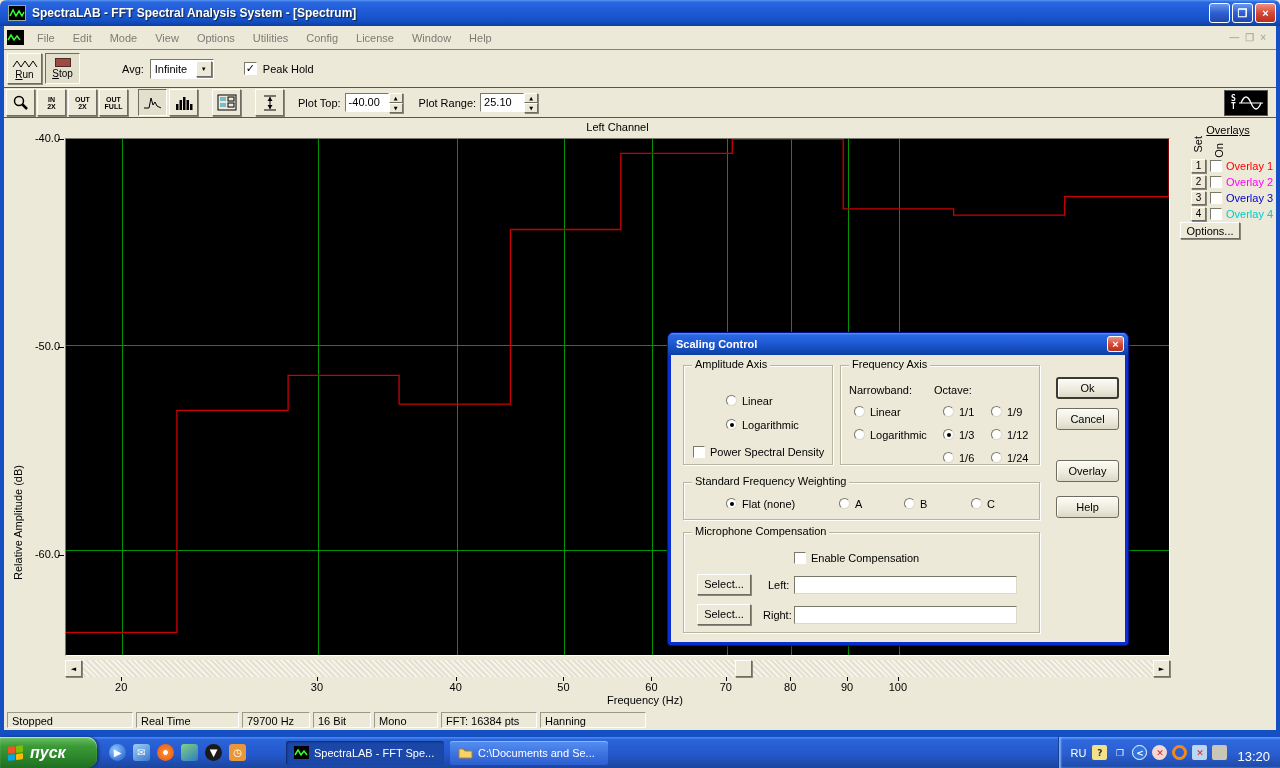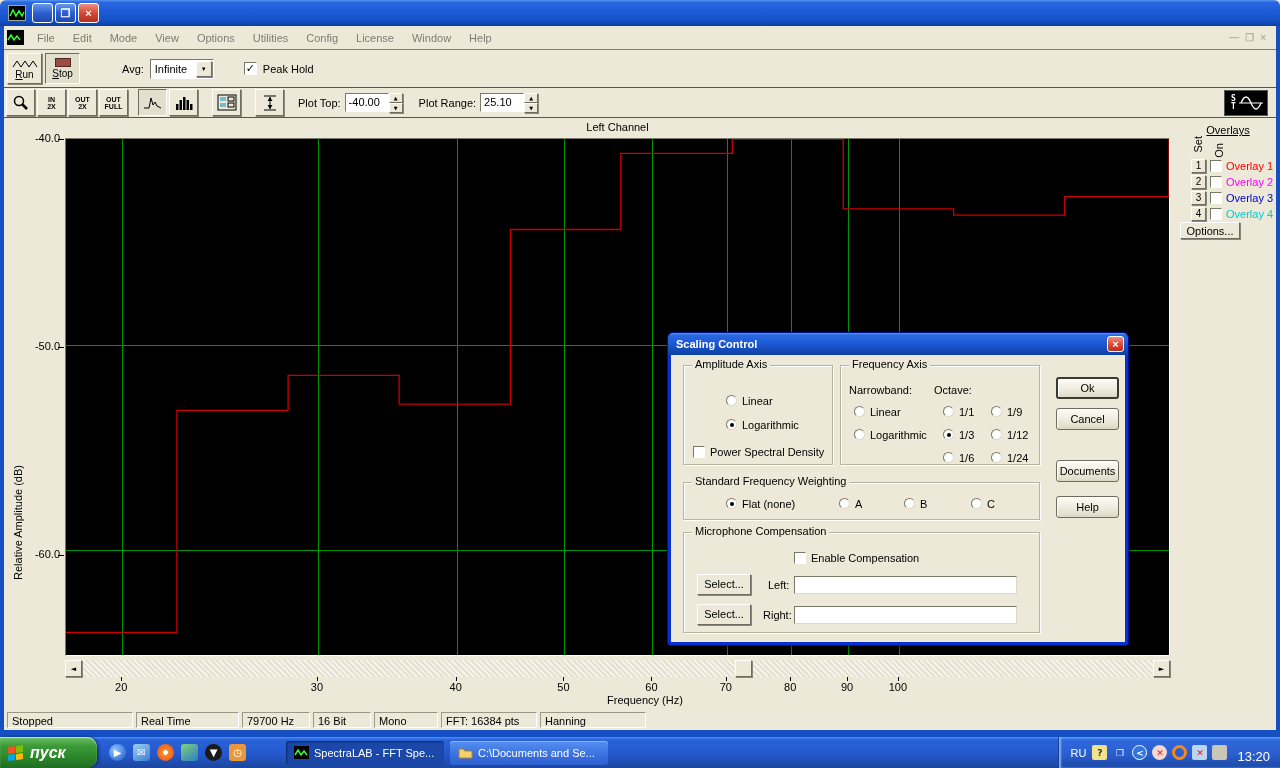--- a/index.html
+++ b/index.html
@@ -138,20 +138,21 @@
 <body>
 
 <div class="screen">
 
   <div class="titlebar">
     <div class="app-icon">
       <svg width="16" height="12">
           <polyline points="1,9 4,3 7,9 10,4 13,9 15,5" fill="none" stroke="#3f3" stroke-width="1.5"></polyline>
         </svg>
     </div>
+    <div class="title-text">SpectraLAB - FFT Spectral Analysis System - [Spectrum]</div>
     <div class="winbtn" style="line-height:26px;">_</div>
     <div class="winbtn">❐</div>
     <div class="winbtn close">×</div>
   </div>
 
   <div class="menubar">
     <div class="mdi-icon">
       <svg width="15" height="11">
           <polyline points="1,8 4,3 7,8 10,4 13,8" fill="none" stroke="#3f3" stroke-width="1.5"></polyline>
         </svg>
@@ -444,21 +445,21 @@
         </div>
       <div class="mini-btn btn3d" style="left:26px; top:241px;">Select...</div>
       <div class="dtext" style="left:97px; top:246px;">Left:</div>
       <div class="dlg-input" style="left:123px; top:243px; width:223px;"></div>
       <div class="mini-btn btn3d" style="left:26px; top:271px;">Select...</div>
       <div class="dtext" style="left:92px; top:276px;">Right:</div>
       <div class="dlg-input" style="left:123px; top:273px; width:223px;"></div>
 
       <div class="dlg-btn default" style="top:44px;">Ok</div>
       <div class="dlg-btn" style="top:75px;">Cancel</div>
-      <div class="dlg-btn" style="top:127px;">Documents</div>
+      <div class="dlg-btn" style="top:127px;">Overlay</div>
       <div class="dlg-btn" style="top:163px;">Help</div>
     </div>
   </div>
 
   <div class="statusbar">
       <div id="status-cells" style="display:flex;">
         <div class="status-cell" style="width: 126px;">Stopped</div>
         <div class="status-cell" style="width: 103px;">Real Time</div>
         <div class="status-cell" style="width: 68px;">79700 Hz</div>
         <div class="status-cell" style="width: 58px;">16 Bit</div>

